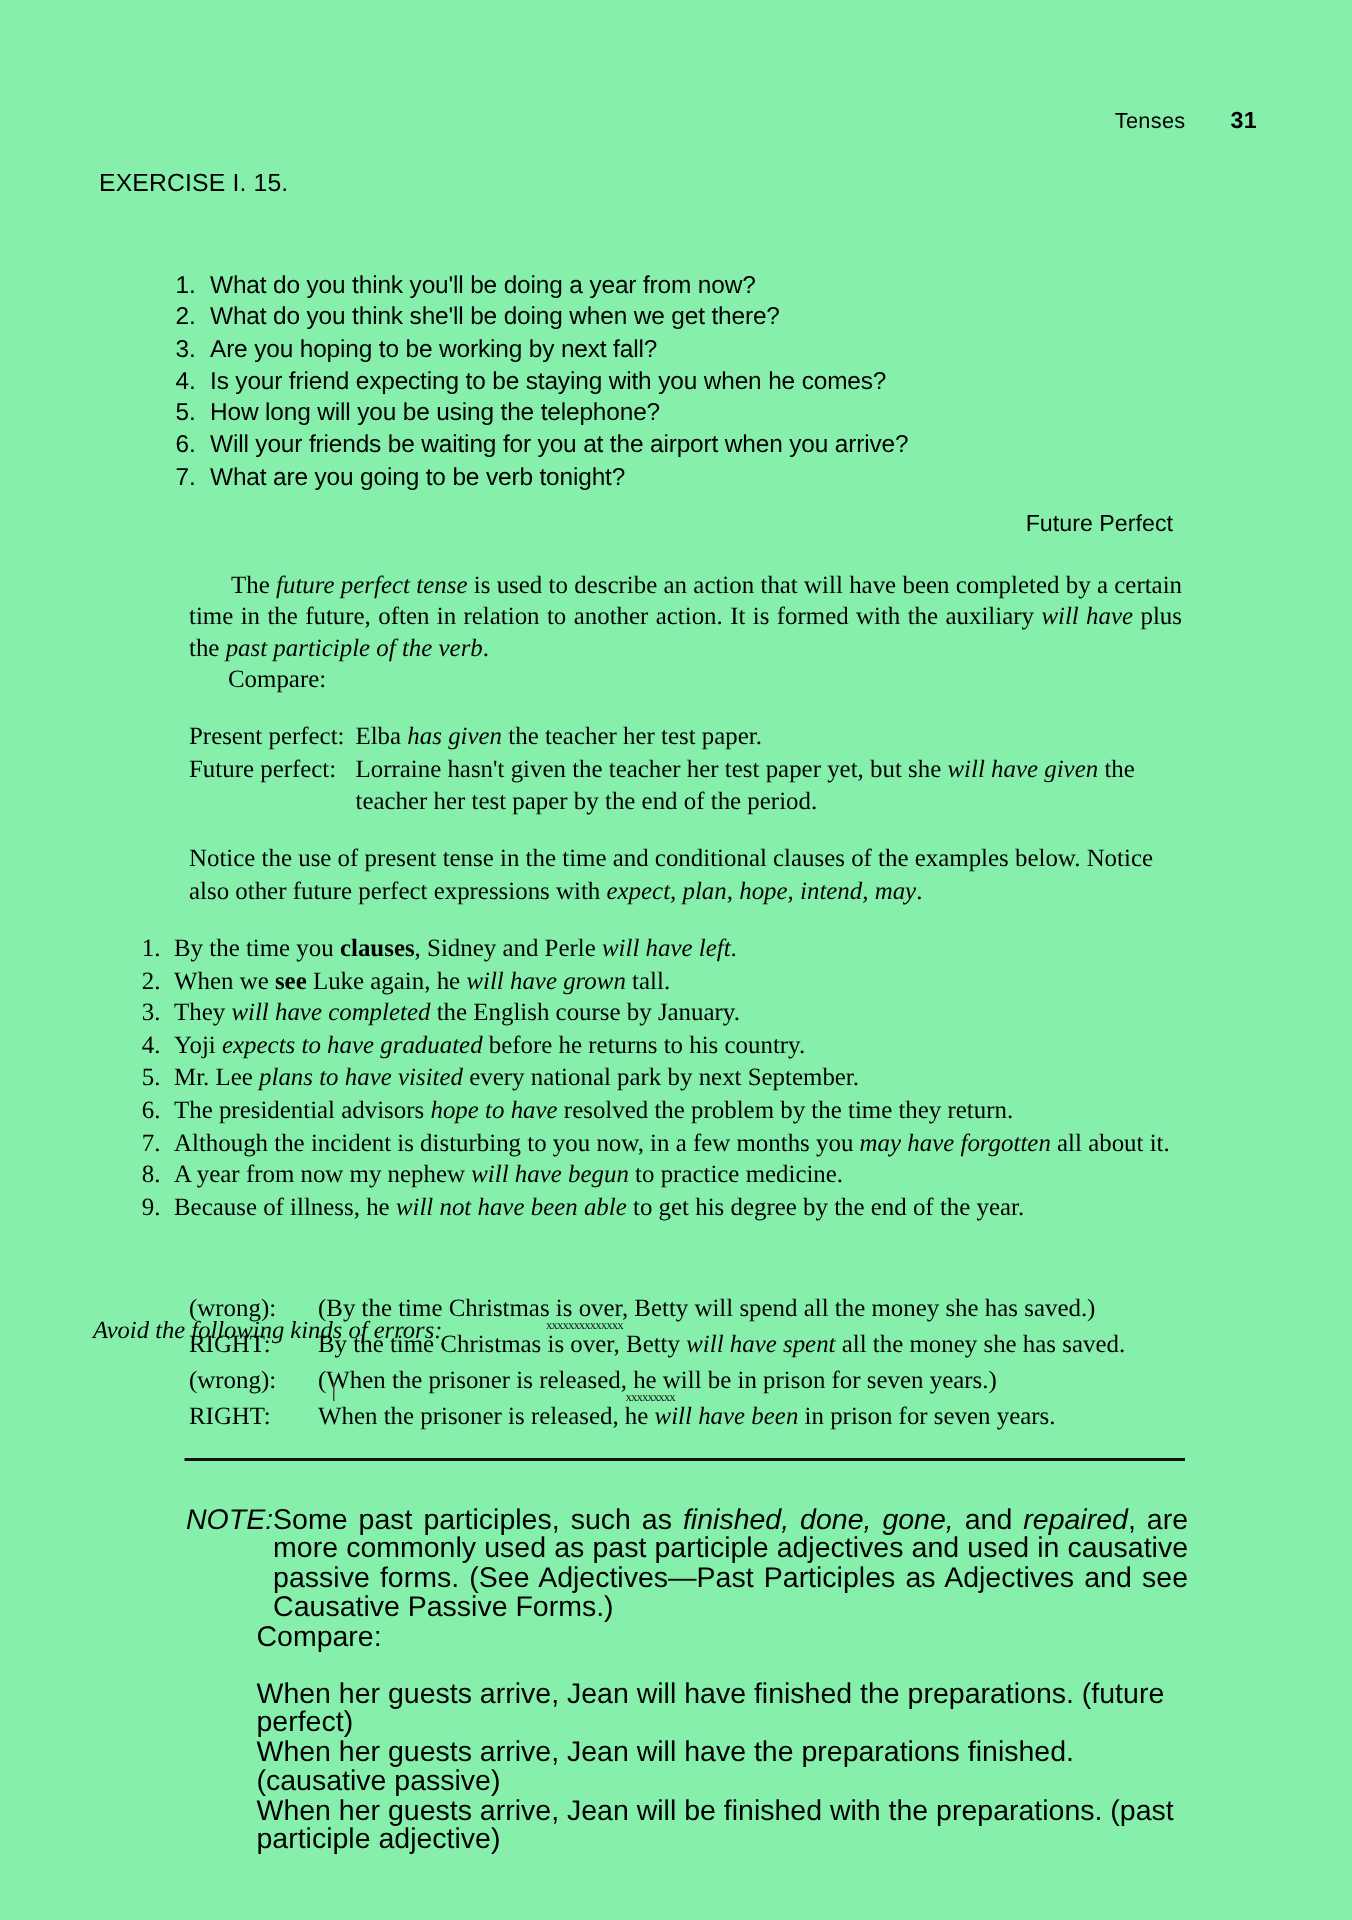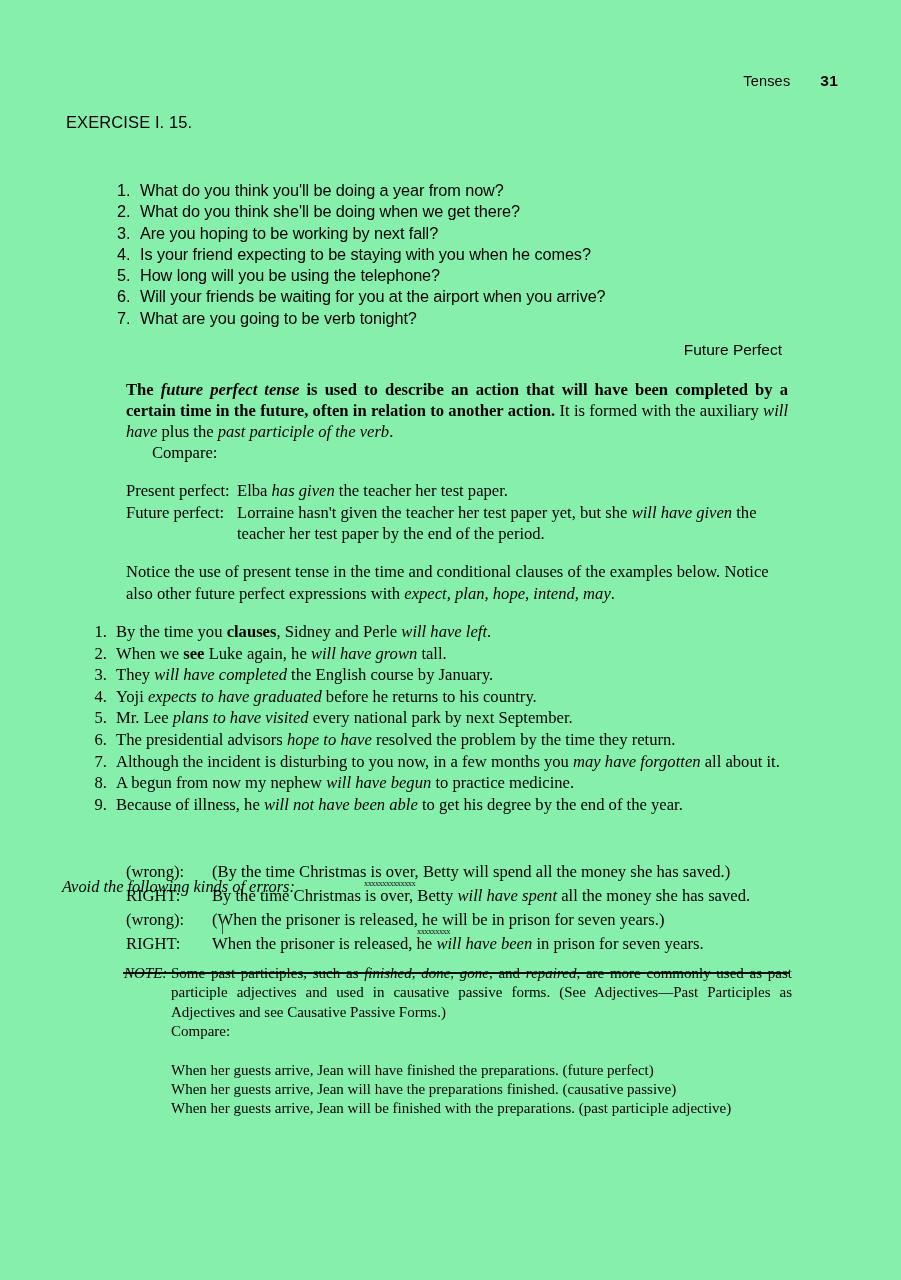--- a/index.html
+++ b/index.html
@@ -82,21 +82,21 @@
   .def {
     position: absolute;
     top: 379px;
     left: 126px;
     width: 662px;
     font-family: "Liberation Serif", serif;
     font-size: 16.6px;
     line-height: 21px;
     text-align: justify;
   }
-  .def b { font-weight: bold; }
+  .def b { font-weight: normal; margin-left: 28px; }
   .def i { font-style: italic; }
   .compare1 {
     position: absolute;
     top: 443px;
     left: 152px;
     font-family: "Liberation Serif", serif;
     font-size: 16.6px;
   }
   
   .cmp {
@@ -180,25 +180,25 @@
   .rule {
     position: absolute;
     top: 972px;
     left: 123px;
     width: 667px;
     height: 2.4px;
     background: #111;
   }
   .note {
     position: absolute;
-    top: 964px;
+    top: 1004px;
     left: 124px;
     width: 668px;
-    font-family: Liberation Serif, serif;
-    font-size: 15px;
+    font-family: Liberation Sans, sans-serif;
+    font-size: 19px;
     line-height: 19.4px;
   }
   .note .lead { display: flex; }
   .note .lead .tag {
     flex: 0 0 47px;
     font-style: italic;
   }
   .note .lead .bodytxt { flex: 1 1 auto; text-align: justify; }
   .note i { font-style: italic; }
   .note .compare2 { margin-left: 47px; }
@@ -297,21 +297,21 @@
     <div class="row">
       <span class="num">6.</span>
       <span class="txt"><span>The presidential advisors </span><b></b><span></span><i>hope to have</i><span> resolved the problem by the time they return.</span></span>
     </div>
     <div class="row">
       <span class="num">7.</span>
       <span class="txt"><span>Although the incident is disturbing to you now, in a few months you </span><b></b><span></span><i>may have forgotten</i><span> all about it.</span></span>
     </div>
     <div class="row">
       <span class="num">8.</span>
-      <span class="txt"><span>A begun from now my nephew </span><b></b><span></span><i>will have begun</i><span> to practice medicine.</span></span>
+      <span class="txt"><span>A year from now my nephew </span><b></b><span></span><i>will have begun</i><span> to practice medicine.</span></span>
     </div>
     <div class="row">
       <span class="num">9.</span>
       <span class="txt"><span>Because of illness, he </span><b></b><span></span><i>will not have been able</i><span> to get his degree by the end of the year.</span></span>
     </div>
   </div>
 
   <div class="avoid-head">Avoid the following kinds of errors:</div>
   <div class="avoid">
     <div class="row">

